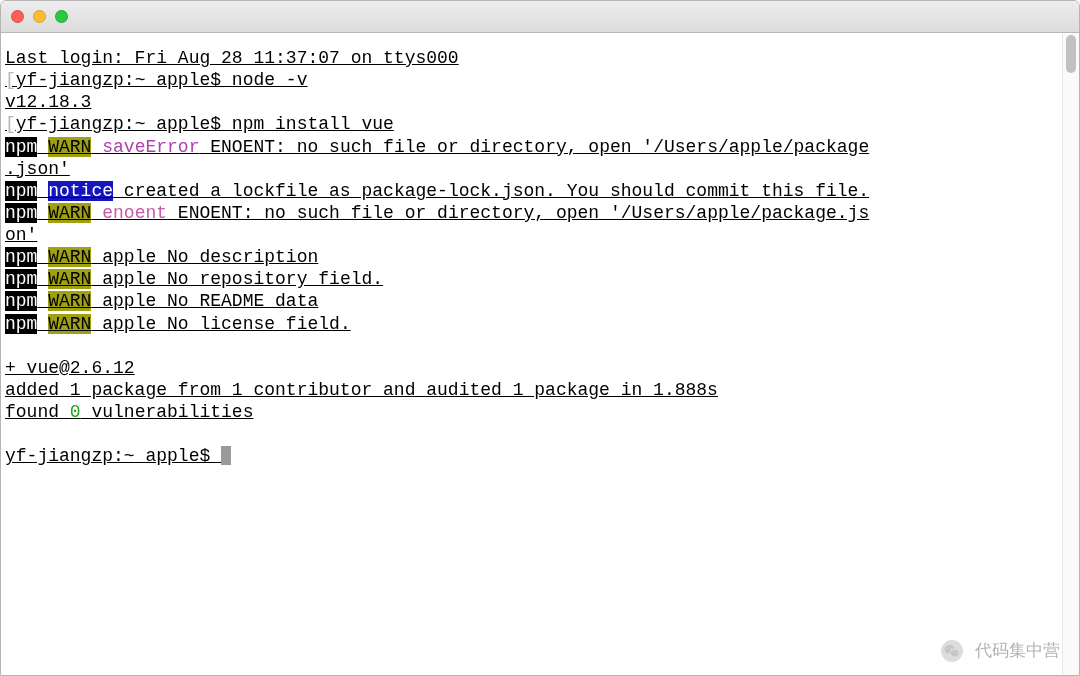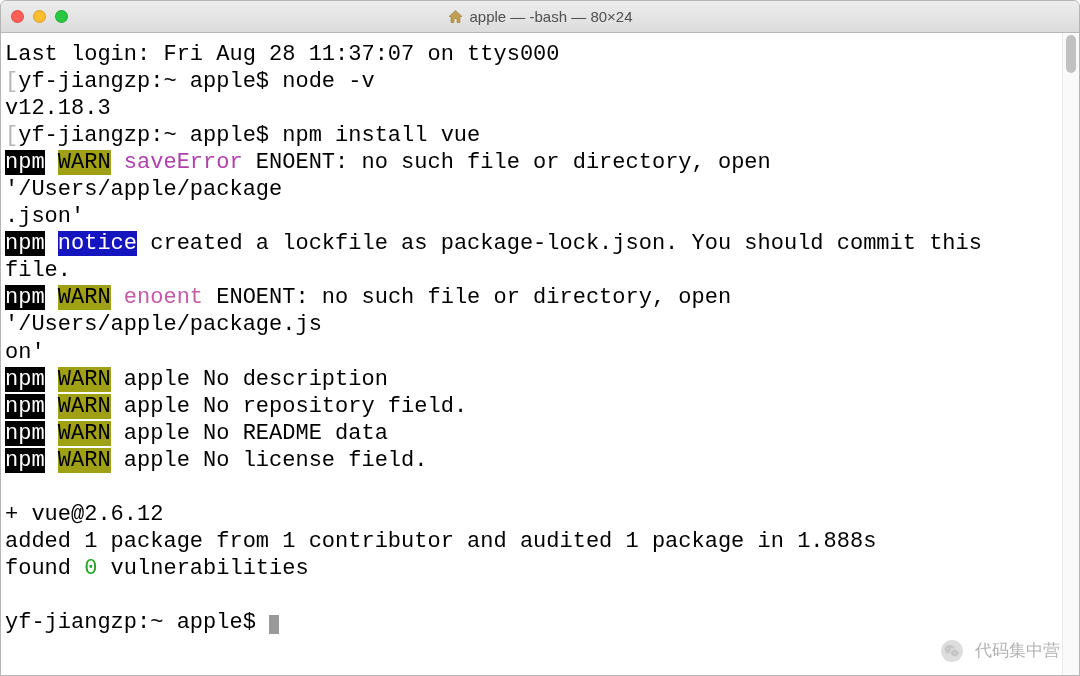--- a/index.html
+++ b/index.html
@@ -65,27 +65,28 @@
       align-items: center;
       justify-content: center;
     }
     .terminal-area {
       flex: 1;
       display: flex;
       background: #ffffff;
     }
     .terminal-content {
       flex: 1;
-      padding: 8px 4px;
+      padding: 14px 4px;
       font-family: "Menlo", "Monaco", "Courier New", monospace;
-      font-size: 22px;
+      font-size: 18px;
       line-height: 1.23;
       white-space: pre-wrap;
       color: #000000;
       overflow: hidden;
+      text-decoration: underline;
     }
     .scrollbar-track {
       width: 17px;
       background: #fafafa;
       border-left: 1px solid #e8e8e8;
       position: relative;
     }
     .scrollbar-thumb {
       position: absolute;
       top: 2px;
@@ -152,28 +153,20 @@
   </style>
 </head>
 <body>
 
 <div class="window">
   <div class="titlebar">
     <div class="traffic-lights">
       <div class="traffic-dot dot-close"></div>
       <div class="traffic-dot dot-min"></div>
       <div class="traffic-dot dot-max"></div>
-    </div>
-    <div class="title-center">
-      <span class="home-icon">
-        <svg width="16" height="16" viewBox="0 0 16 16">
-          <path d="M8 1.5 L14.5 7.5 L12.5 7.5 L12.5 13.5 L9.5 13.5 L9.5 9.5 L6.5 9.5 L6.5 13.5 L3.5 13.5 L3.5 7.5 L1.5 7.5 Z" fill="#c0a050" stroke="#8a7030" stroke-width="0.5"></path>
-        </svg>
-      </span>
-      <span>apple — -bash — 80×24</span>
     </div>
   </div>
   <div class="terminal-area">
 <div class="terminal-content"><span>Last login: Fri Aug 28 11:37:07 on ttys000</span>
 <span class="bracket-grey">[</span><span>yf-jiangzp:~ apple$ node -v</span>
 <span>v12.18.3</span>
 <span class="bracket-grey">[</span><span>yf-jiangzp:~ apple$ npm install vue</span>
 <span class="npm-prefix">npm</span> <span class="warn-tag">WARN</span> <span class="save-error">saveError</span><span> ENOENT: no such file or directory, open '/Users/apple/package</span>
 <span>.json'</span>
 <span class="npm-prefix">npm</span> <span class="notice-tag">notice</span><span> created a lockfile as package-lock.json. You should commit this file.</span>

